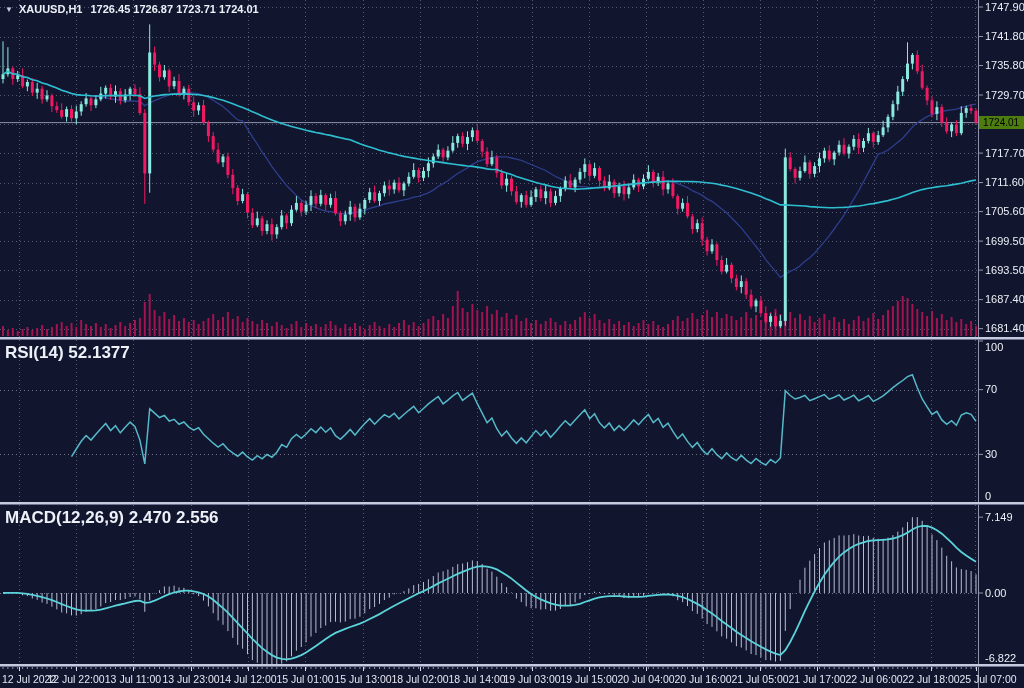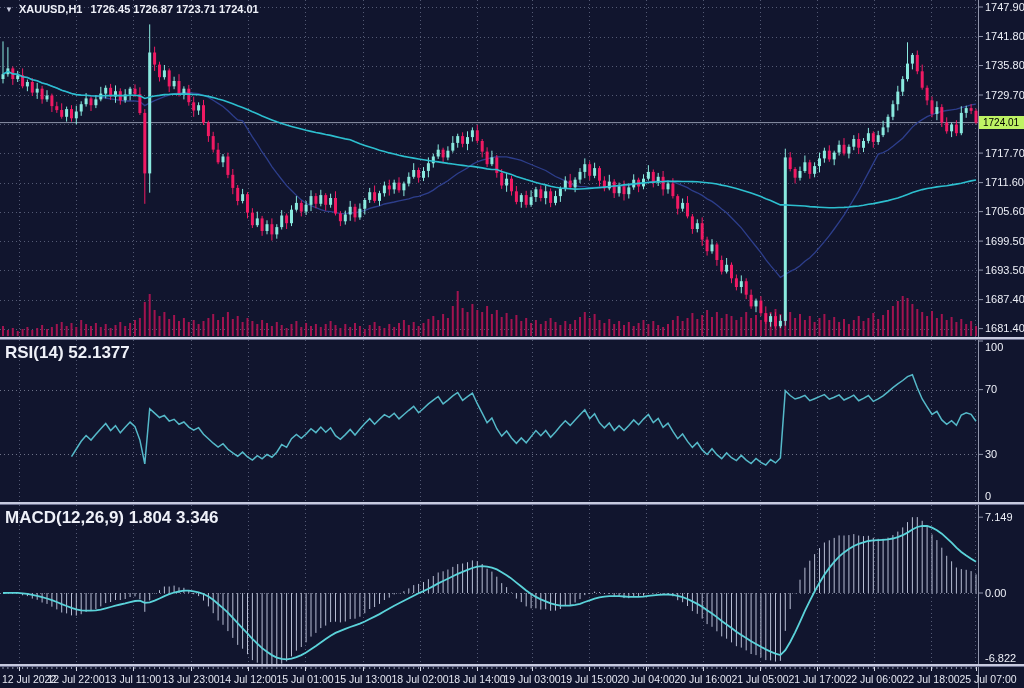--- a/index.html
+++ b/index.html
@@ -9,21 +9,21 @@
   .pane{position:relative;width:1024px;background:#11152e;}
   .pane-main{height:337px;}
   .pane-rsi{height:162px;}
   .pane-macd{height:159px;}
   .pane svg{position:absolute;left:0;top:0;display:block;}
   .sep{width:1024px;height:3px;background:#c7cadf;border-bottom:1px solid #6d7190;box-sizing:border-box;}
   .headline{position:absolute;top:3px;left:5px;font-size:11px;font-weight:bold;
             color:#eef0f8;display:flex;gap:8px;align-items:center;z-index:3;}
   .headline .dd{font-size:8px;color:#c9ccdf;margin-right:-2px;cursor:pointer;}
   .headline.sub{font-weight:bold;font-size:17px;}
-  .price-badge{position:absolute;left:979px;top:116px;width:45px;height:13px;background:#bef264;
+  .price-badge{position:absolute;left:979px;top:116px;width:45px;height:13px;background:#4d7c0f;
                color:#000;font-size:10px;line-height:13px;padding-left:4px;box-sizing:border-box;z-index:4;}
   .axis{position:relative;width:1024px;height:38px;background:#11152e;}
   .axis svg{position:absolute;left:0;top:0;}
   .axis span{position:absolute;top:6px;font-size:10.5px;color:#e6e8f2;transform:translateX(-50%);white-space:nowrap;}
   .axis span.first{transform:none;left:2px;}
   svg text{font-family:"Liberation Sans","DejaVu Sans",sans-serif;font-size:11px;fill:#eef0f8;}
 </style>
 </head>
 <body>
 
@@ -959,21 +959,21 @@
         <line x1="976.0" y1="88" x2="976.0" y2="69.4" stroke="#b7bdd3" stroke-width="1"></line>
         <polyline fill="none" stroke="#5bd3da" stroke-width="1.8" points="3.0,88.0 7.9,87.8 12.8,87.9 17.7,87.9 22.6,88.4 27.4,88.9 32.3,89.9 37.2,90.9 42.1,92.2 47.0,93.5 51.9,95.2 56.8,97.0 61.7,99.1 66.6,101.0 71.5,102.9 76.3,104.4 81.2,105.4 86.1,105.7 91.0,105.7 95.9,105.4 100.8,104.6 105.7,103.3 110.6,102.0 115.5,100.6 120.3,99.5 125.2,98.4 130.1,97.1 135.0,96.0 139.9,95.6 144.8,97.9 149.7,97.4 154.6,95.6 159.5,93.5 164.4,91.1 169.2,89.2 174.1,87.5 179.0,86.5 183.9,85.7 188.8,85.7 193.7,86.4 198.6,87.4 203.5,89.0 208.4,91.5 213.2,94.8 218.1,99.0 223.0,103.1 227.9,107.7 232.8,112.8 237.7,118.2 242.6,123.3 247.5,128.5 252.4,133.8 257.3,138.6 262.1,143.1 267.0,146.8 271.9,150.1 276.8,152.6 281.7,153.8 286.6,154.3 291.5,153.7 296.4,152.1 301.3,150.1 306.1,147.5 311.0,144.3 315.9,141.1 320.8,137.5 325.7,134.1 330.6,130.7 335.5,127.9 340.4,125.8 345.3,123.9 350.2,122.0 355.0,120.3 359.9,118.6 364.8,116.5 369.7,114.0 374.6,111.6 379.5,109.1 384.4,106.3 389.3,103.5 394.2,100.7 399.0,98.2 403.9,95.8 408.8,93.3 413.7,90.7 418.6,88.3 423.5,86.1 428.4,83.7 433.3,81.1 438.2,78.4 443.1,76.0 447.9,73.7 452.8,71.3 457.7,68.9 462.6,66.8 467.5,64.9 472.4,63.0 477.3,61.6 482.2,61.1 487.1,61.6 491.9,62.6 496.8,64.4 501.7,67.2 506.6,70.2 511.5,73.6 516.4,77.6 521.3,81.5 526.2,85.5 531.1,89.0 535.9,91.9 540.8,94.4 545.7,96.4 550.6,98.3 555.5,99.7 560.4,100.6 565.3,100.7 570.2,100.5 575.1,99.9 580.0,98.8 584.8,97.0 589.7,95.4 594.6,93.7 599.5,92.3 604.4,91.6 609.3,91.1 614.2,91.1 619.1,91.1 624.0,91.5 628.8,91.9 633.7,91.9 638.6,91.9 643.5,91.6 648.4,90.9 653.3,90.4 658.2,89.8 663.1,89.6 668.0,89.5 672.9,89.9 677.7,90.9 682.6,92.2 687.5,94.0 692.4,96.4 697.3,98.9 702.2,101.8 707.1,105.3 712.0,108.6 716.9,112.1 721.7,116.0 726.6,119.5 731.5,123.1 736.4,126.7 741.3,129.9 746.2,133.0 751.1,136.2 756.0,139.0 760.9,141.7 765.8,144.4 770.6,146.6 775.5,148.6 780.4,150.1 785.3,145.2 790.2,137.0 795.1,127.3 800.0,116.8 804.9,105.9 809.8,95.9 814.6,86.5 819.5,77.8 824.4,69.8 829.3,62.9 834.2,56.9 839.1,51.6 844.0,47.4 848.9,43.9 853.8,41.0 858.7,38.9 863.5,37.3 868.4,36.0 873.3,35.4 878.2,35.1 883.1,34.8 888.0,34.4 892.9,33.5 897.8,32.1 902.7,30.2 907.5,27.6 912.4,24.5 917.3,22.0 922.2,20.8 927.1,21.0 932.0,22.7 936.9,25.2 941.8,28.7 946.7,33.1 951.6,37.7 956.4,42.7 961.3,47.0 966.2,50.5 971.1,53.7 976.0,56.8"></polyline>
         <line x1="978.5" y1="0" x2="978.5" y2="159" stroke="#9095ab" stroke-width="1"></line>
         <line x1="978" y1="12.2" x2="983" y2="12.2" stroke="#9095ab" stroke-width="1"></line>
         <text x="985" y="16.0">7.149</text>
         <line x1="978" y1="88.0" x2="983" y2="88.0" stroke="#9095ab" stroke-width="1"></line>
         <text x="985" y="91.8">0.00</text>
         <line x1="978" y1="160.3" x2="983" y2="160.3" stroke="#9095ab" stroke-width="1"></line>
         <text x="985" y="156.8">-6.822</text>
       </svg>
-    <div class="headline sub">MACD(12,26,9) 1.804 3.346</div>
+    <div class="headline sub">MACD(12,26,9) 2.470 2.556</div>
   </div>
 
   <div class="sep"></div>
 
   <div class="axis" id="time-axis">
     <svg id="svg-axis" width="1024" height="21">
         <line x1="3.0" y1="0" x2="3.0" y2="2" stroke="#8f94aa" stroke-width="1"></line>
         <line x1="7.9" y1="0" x2="7.9" y2="2" stroke="#8f94aa" stroke-width="1"></line>
         <line x1="12.8" y1="0" x2="12.8" y2="2" stroke="#8f94aa" stroke-width="1"></line>
         <line x1="17.7" y1="0" x2="17.7" y2="2" stroke="#8f94aa" stroke-width="1"></line>

